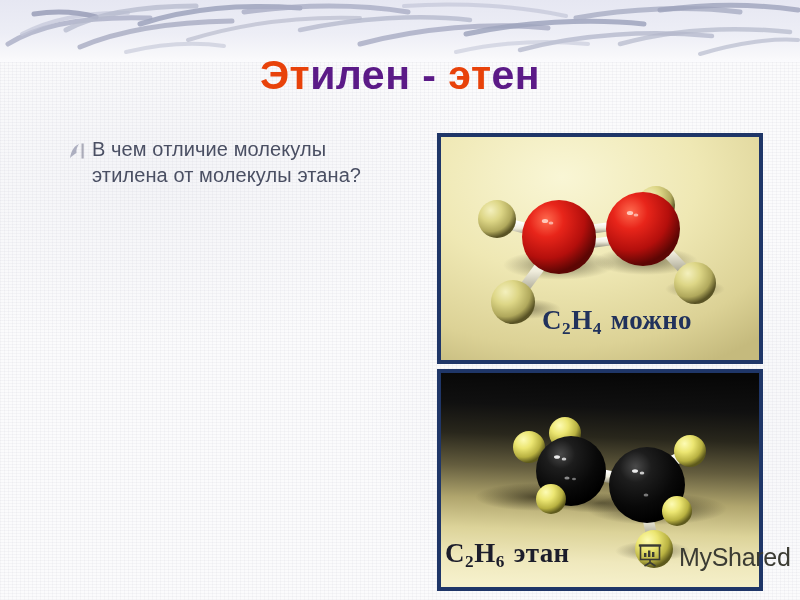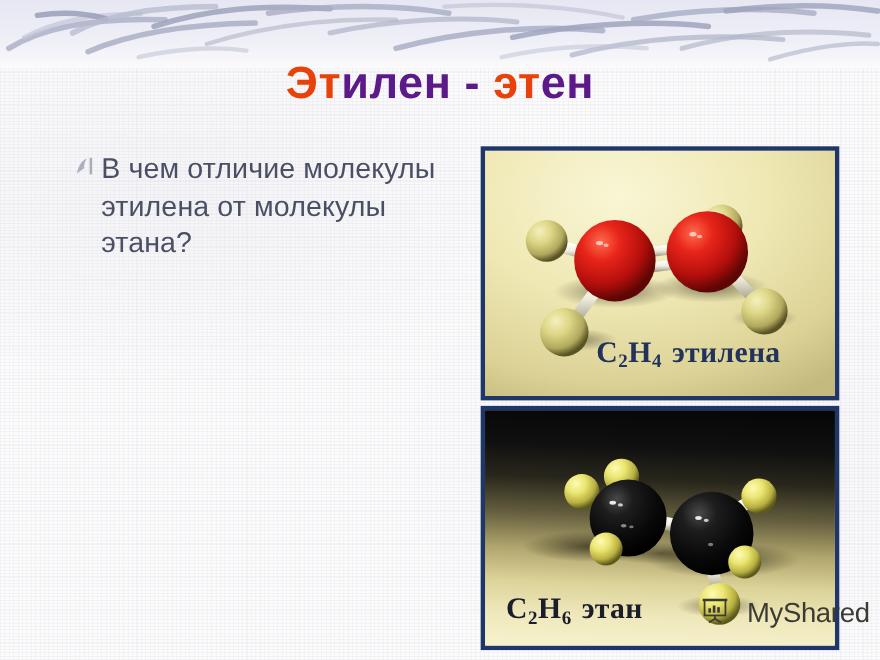--- a/index.html
+++ b/index.html
@@ -73,21 +73,21 @@
   }
   .bullet-mark {
     flex: 0 0 auto;
     width: 17px;
     height: 24px;
     margin-right: 7px;
     margin-top: 5px;
   }
   .bullet-text {
     font-family: "Liberation Sans", sans-serif;
-    font-size: 26px;
+    font-size: 20px;
     line-height: 1.29;
     color: #4a4f63;
     letter-spacing: 0.1px;
   }
 
   
   .pic {
     position: absolute;
     border: 4px solid #1f3668;
     box-sizing: border-box;
@@ -117,21 +117,21 @@
     font-family: "Liberation Serif", serif;
     font-weight: bold;
     white-space: nowrap;
   }
   .caption-ethylene {
     left: 542px; top: 305px;
     font-size: 27px;
     color: #21325c;
   }
   .caption-ethane {
-    left: 460px; top: 538px;
+    left: 445px; top: 538px;
     font-size: 27px;
     color: #1c1d2b;
   }
   .caption sub {
     font-size: 0.64em;
     vertical-align: baseline;
     position: relative;
     bottom: -0.28em;
     padding: 0 0.5px;
   }
@@ -268,21 +268,21 @@
         <circle cx="202" cy="92" r="37" fill="url(#cRed)"></circle>
 
         <ellipse cx="104" cy="84" rx="3.2" ry="2" fill="#ffd9cf" opacity="0.85"></ellipse>
         <ellipse cx="110" cy="86" rx="2.4" ry="1.6" fill="#ffd9cf" opacity="0.7"></ellipse>
         <ellipse cx="189" cy="76" rx="3.2" ry="2" fill="#ffd9cf" opacity="0.85"></ellipse>
         <ellipse cx="195" cy="78" rx="2.4" ry="1.6" fill="#ffd9cf" opacity="0.7"></ellipse>
       </svg>
     </div>
   </div>
 
-  <div class="caption caption-ethylene"><span>C</span><sub>2</sub><span>H</span><sub>4</sub><span class="word">этилена</span></div>
+  <div class="caption caption-ethylene"><span>C</span><sub>2</sub><span>H</span><sub>4</sub><span class="word">можно</span></div>
 
   <div class="pic pic-ethane">
     <div class="pic-inner">
       <svg viewBox="0 0 318 214" xmlns="http://www.w3.org/2000/svg" preserveAspectRatio="none">
         <defs>
           <linearGradient id="bgEthane" x1="0.5" y1="0" x2="0.45" y2="1">
             <stop offset="0%" stop-color="#070707"></stop>
             <stop offset="16%" stop-color="#101010"></stop>
             <stop offset="30%" stop-color="#29271c"></stop>
             <stop offset="45%" stop-color="#645d3e"></stop>

